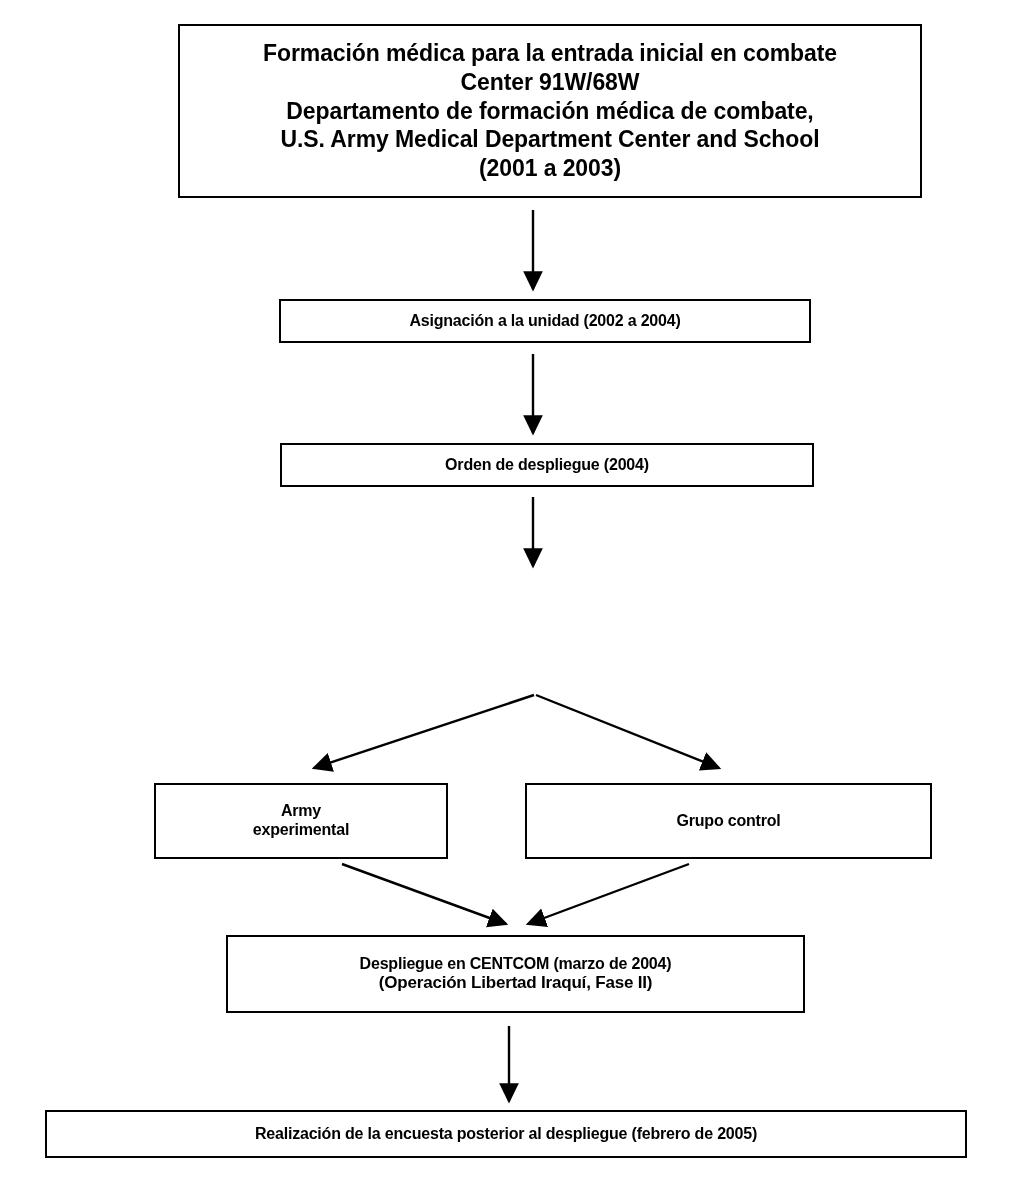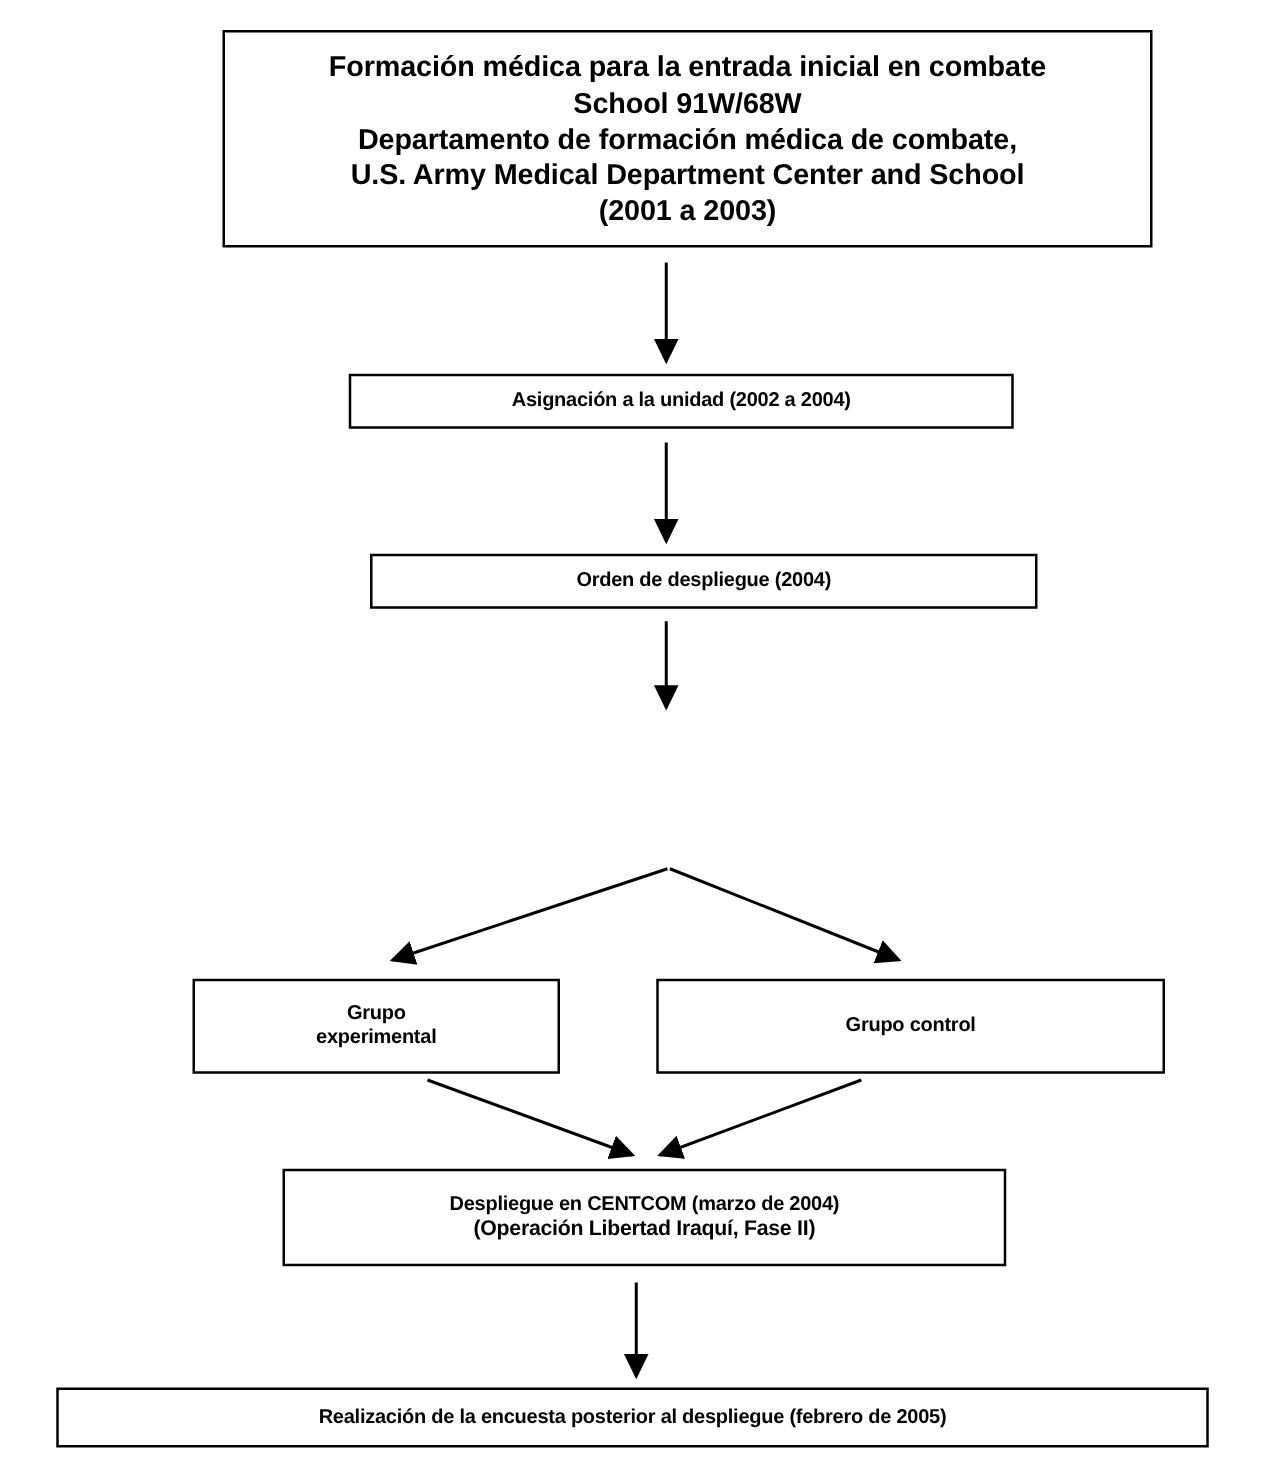--- a/index.html
+++ b/index.html
@@ -47,21 +47,21 @@
     letter-spacing: -0.2px;
   }
   .sm {
     font-size: 17px;
     font-weight: bold;
     letter-spacing: -0.2px;
   }
   
   #node-title      { left: 178px; top: 24px;   width: 744px; height: 174px; }
   #node-assign     { left: 279px; top: 299px;  width: 532px; height: 44px;  }
-  #node-order      { left: 296px; top: 443px;  width: 534px; height: 44px;  }
+  #node-order      { left: 280px; top: 443px;  width: 534px; height: 44px;  }
   #node-selection  { left: 184px; top: 576px;  width: 699px; height: 111px; }
   #node-exp        { left: 154px; top: 783px;  width: 294px; height: 76px;  }
   #node-ctrl       { left: 525px; top: 783px;  width: 407px; height: 76px;  }
   #node-deploy     { left: 226px; top: 935px;  width: 579px; height: 78px;  }
   #node-survey     { left: 45px;  top: 1110px; width: 922px; height: 48px;  }
 
   #node-title .line { padding: 1px 0; }
   #node-selection .line.lg { margin-bottom: 2px; }
 
   svg#connectors {
@@ -97,37 +97,37 @@
 
     <line x1="342" y1="864" x2="506" y2="924" stroke="#000000" stroke-width="2.4" marker-end="url(#arrowhead)"></line>
 
     <line x1="689" y1="864" x2="528" y2="924" stroke="#000000" stroke-width="2.4" marker-end="url(#arrowhead)"></line>
 
     <line x1="509" y1="1026" x2="509" y2="1101" stroke="#000000" stroke-width="2.4" marker-end="url(#arrowhead)"></line>
   </svg>
 
   <div class="node" id="node-title">
     <span class="line lg">Formación médica para la entrada inicial en combate</span>
-    <span class="line lg">School 91W/68W</span>
+    <span class="line lg">Center 91W/68W</span>
     <span class="line lg">Departamento de formación médica de combate,</span>
     <span class="line lg">U.S. Army Medical Department Center and School</span>
     <span class="line lg">(2001 a 2003)</span>
   </div>
 
   <div class="node" id="node-assign">
     <span class="line md">Asignación a la unidad (2002 a 2004)</span>
   </div>
 
   <div class="node" id="node-order">
     <span class="line md">Orden de despliegue (2004)</span>
   </div>
 
 
   <div class="node" id="node-exp">
-    <span class="line md">Grupo</span>
+    <span class="line md">Army</span>
     <span class="line md">experimental</span>
   </div>
 
   <div class="node" id="node-ctrl">
     <span class="line md">Grupo control</span>
   </div>
 
   <div class="node" id="node-deploy">
     <span class="line md">Despliegue en CENTCOM (marzo de 2004)</span>
     <span class="line sm">(Operación Libertad Iraquí, Fase II)</span>

